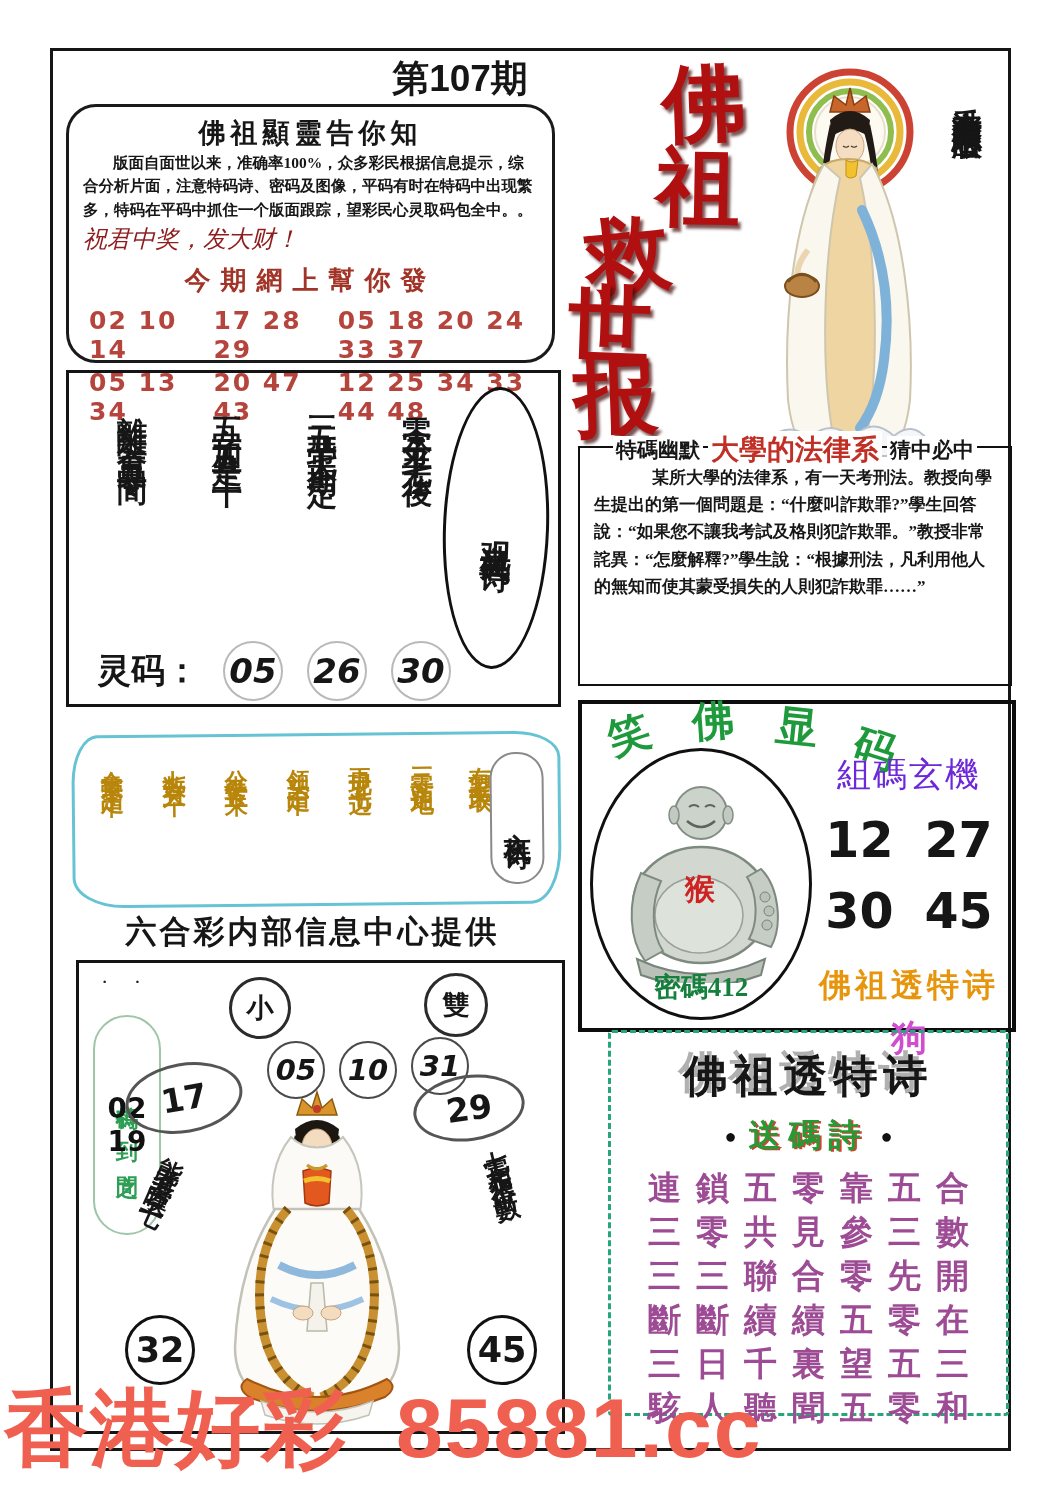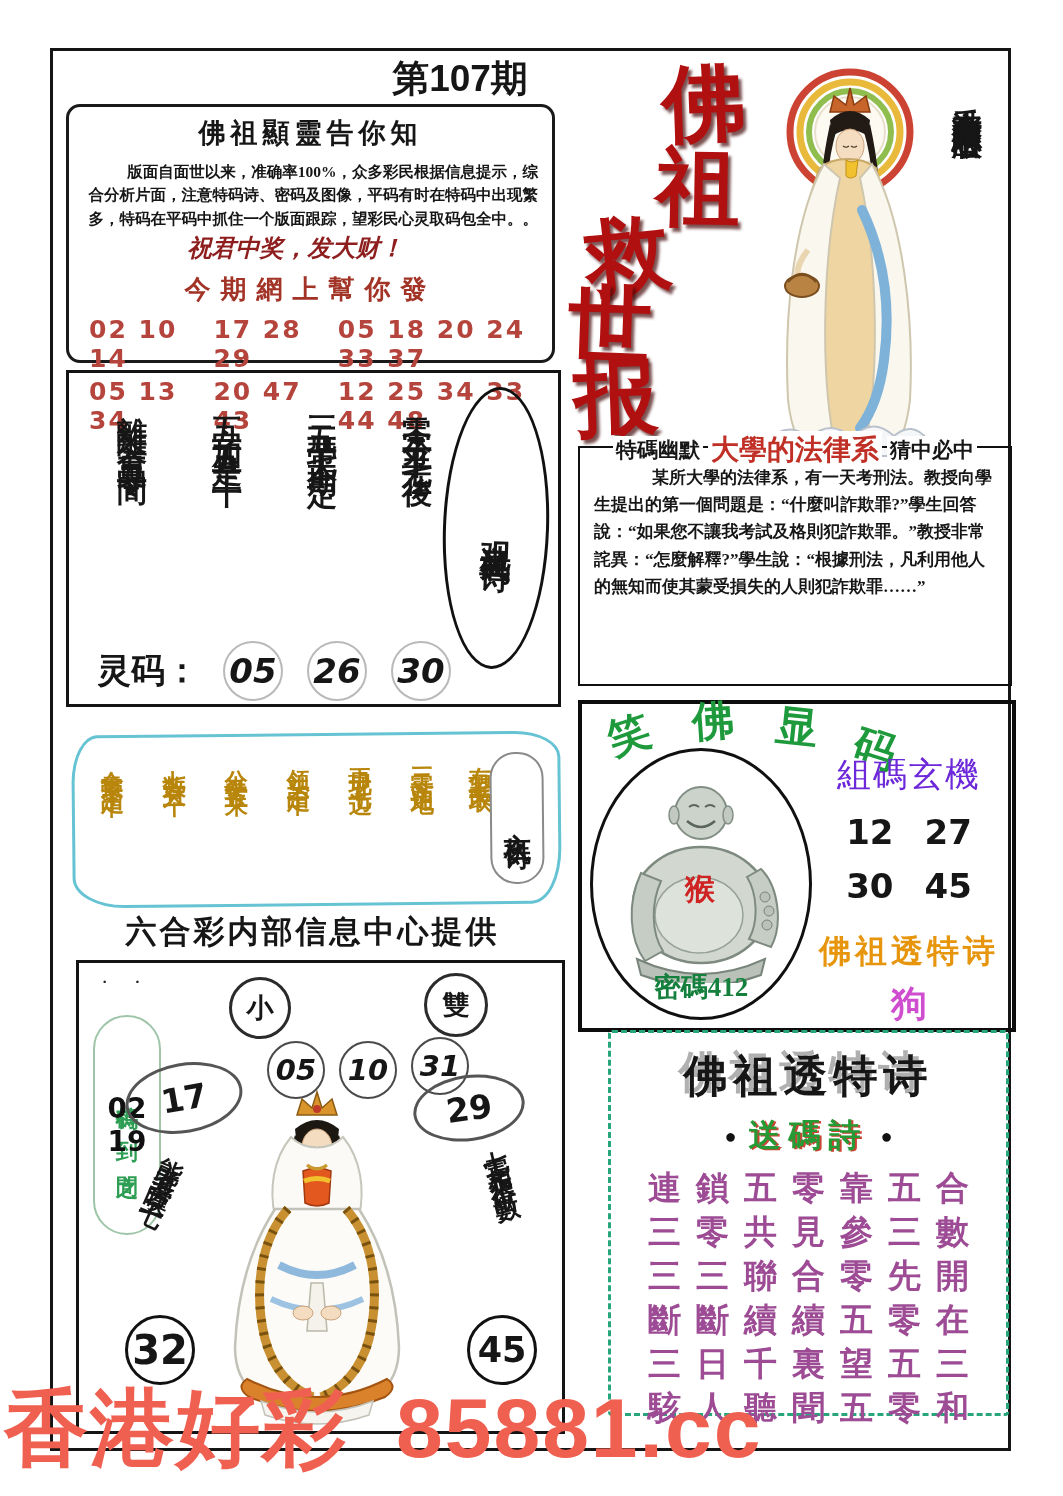--- a/index.html
+++ b/index.html
@@ -5,25 +5,25 @@
   html,body{margin:0;padding:0;background:#ffffff;}
   .page{position:relative;width:1063px;height:1496px;background:#fff;overflow:hidden;
         font-family:"Liberation Serif","DejaVu Serif",serif;color:#161616;}
   .abs{position:absolute;}
   .frame{left:50px;top:48px;width:955px;height:1397px;border:3px solid #151515;}
 
   .issue{left:360px;top:54px;width:200px;text-align:center;font-size:37px;font-weight:800;
          font-family:"Liberation Sans","DejaVu Sans",sans-serif;}
 
   
-  .announce{left:66px;top:104px;width:489px;height:259px;border:3px solid #1a1a1a;border-radius:14px;
+  .announce{left:66px;top:104px;width:489px;height:259px;border:3px solid #1a1a1a;border-radius:30px;
             box-sizing:border-box;padding:8px 14px;}
   .announce-title{text-align:center;font-size:27px;font-weight:800;letter-spacing:5px;}
-  .announce-body{margin-top:9px;font-size:15.5px;line-height:1.5;font-weight:600;text-indent:30px;text-align:right;}
-  .announce-wish{text-align:center;padding-right:30px;color:#8e1d1d;font-size:24px;font-weight:700;
+  .announce-body{margin-top:0;font-size:15.5px;line-height:1.5;font-weight:600;text-indent:30px;}
+  .announce-wish{text-align:left;padding-right:30px;color:#8e1d1d;font-size:24px;font-weight:400;
                  font-style:italic;margin-top:2px;}
   .announce-sub{text-align:center;color:#a23327;font-size:26px;font-weight:800;letter-spacing:10px;margin-top:8px;}
   .num-row{display:flex;gap:28px;margin-top:8px;color:#b5443c;font-size:25px;font-weight:800;
            font-family:"DejaVu Sans","Liberation Sans",sans-serif;letter-spacing:2px;padding-left:6px;}
 
   
   .lingma{left:66px;top:370px;width:489px;height:331px;border:3px solid #141414;}
   .v-col{position:absolute;top:20px;writing-mode:vertical-rl;text-orientation:upright;
          font-size:30px;font-weight:700;letter-spacing:10px;height:295px;}
   .oval-label{position:absolute;left:374px;top:14px;width:100px;height:276px;border:3px solid #111;
@@ -57,21 +57,21 @@
   .c-small{left:150px;top:14px;width:56px;height:56px;border:3px solid #2b2b2b;font-size:27px;}
   .c-double{left:345px;top:10px;width:58px;height:58px;border:3px solid #2b2b2b;font-size:27px;}
   .c-num{width:54px;height:54px;border:2.5px solid #4a4a4a;font-size:29px;font-style:italic;
          font-family:"DejaVu Sans",sans-serif;}
   .oval17{left:46px;top:100px;width:112px;height:64px;border:3px solid #555;transform:rotate(-10deg);font-size:33px;font-family:"DejaVu Sans",sans-serif;}
   .oval29{left:334px;top:112px;width:106px;height:60px;border:3px solid #555;transform:rotate(-8deg);font-size:33px;font-family:"DejaVu Sans",sans-serif;}
   .diag{position:absolute;writing-mode:vertical-rl;text-orientation:upright;font-size:25px;font-weight:700;
         letter-spacing:8px;height:235px;}
   .diag-left{left:88px;top:178px;transform:rotate(24deg);transform-origin:top center;}
   .diag-right{left:392px;top:168px;transform:rotate(-14deg);transform-origin:top center;}
-  .c32{left:46px;top:352px;width:64px;height:64px;border:3.5px solid #111;font-size:40px;font-family:"DejaVu Sans",sans-serif;}
+  .c32{left:46px;top:352px;width:64px;height:64px;border:3.5px solid #111;font-size:35px;font-family:"DejaVu Sans",sans-serif;}
   .c45{left:388px;top:352px;width:64px;height:64px;border:3.5px solid #111;font-size:35px;font-family:"DejaVu Sans",sans-serif;}
 
   
   .mh{color:#b01010;font-weight:800;text-shadow:3px 4px 3px rgba(70,10,10,.7);line-height:1;}
   .publisher{left:946px;top:84px;height:370px;writing-mode:vertical-rl;text-orientation:upright;
              font-size:30px;font-weight:600;letter-spacing:2px;}
 
   
   .joke{left:578px;top:446px;width:430px;height:236px;border:2.5px solid #101010;}
   .joke-header{position:absolute;top:-17px;left:0;right:0;display:flex;align-items:center;justify-content:center;gap:5px;}
@@ -80,21 +80,21 @@
   .joke-body{padding:16px 16px 0 14px;font-size:17px;line-height:1.6;font-weight:600;text-indent:58px;}
 
   
   .buddha{left:578px;top:700px;width:430px;height:324px;border:4px solid #0d0d0d;}
   .gt{position:absolute;font-size:42px;font-weight:800;color:#1e9a3c;line-height:1;}
   .b-oval{position:absolute;left:8px;top:44px;width:216px;height:266px;border:3px solid #101010;border-radius:50%;}
   .belly-char{position:absolute;left:92px;top:118px;font-size:30px;font-weight:800;color:#cf2323;}
   .code412{position:absolute;bottom:12px;width:100%;text-align:center;font-size:27px;font-weight:800;color:#15803d;}
   .b-right{position:absolute;left:232px;top:48px;width:190px;text-align:center;}
   .combo-title{font-size:34px;font-weight:400;color:#6d28d9;letter-spacing:2px;}
-  .combo-row{display:flex;justify-content:center;gap:31px;font-size:34px;font-weight:700;
+  .combo-row{display:flex;justify-content:center;gap:31px;font-size:49px;font-weight:700;
              font-family:"DejaVu Sans",sans-serif;margin-top:14px;}
   .kill-title{font-size:32px;font-weight:800;color:#e6950c;letter-spacing:4px;margin-top:24px;}
   .zodiac{font-size:36px;font-weight:800;color:#cf4ecf;margin-top:6px;}
 
   
   .toute{left:608px;top:1030px;width:401px;height:386px;border:3.5px dashed #27a57c;border-radius:4px;box-sizing:border-box;}
   .toute-title{margin-top:14px;text-align:center;font-size:44px;font-weight:800;letter-spacing:6px;
                color:#161616;text-shadow:-5px -4px 0 #b0b0b0;}
   .toute-sub{margin-top:8px;display:flex;align-items:center;justify-content:center;gap:12px;}
   .toute-sub .dot{font-size:20px;color:#111;}

